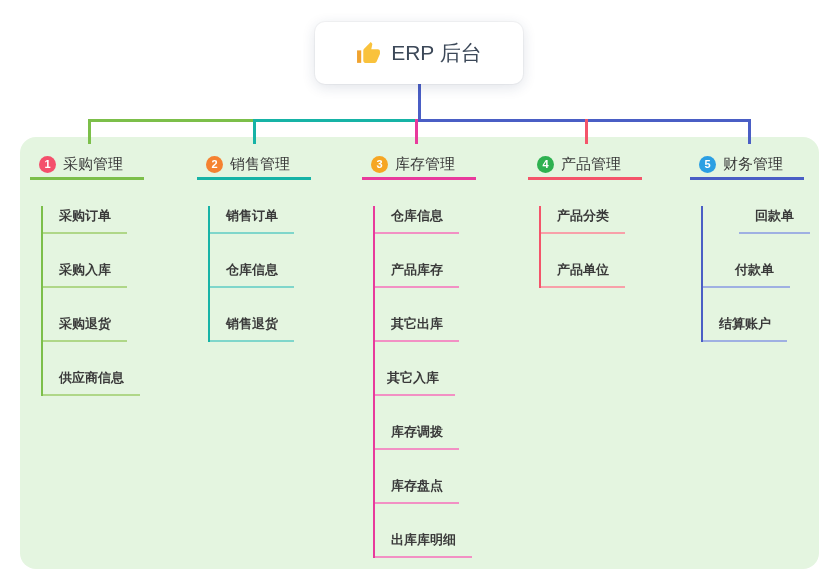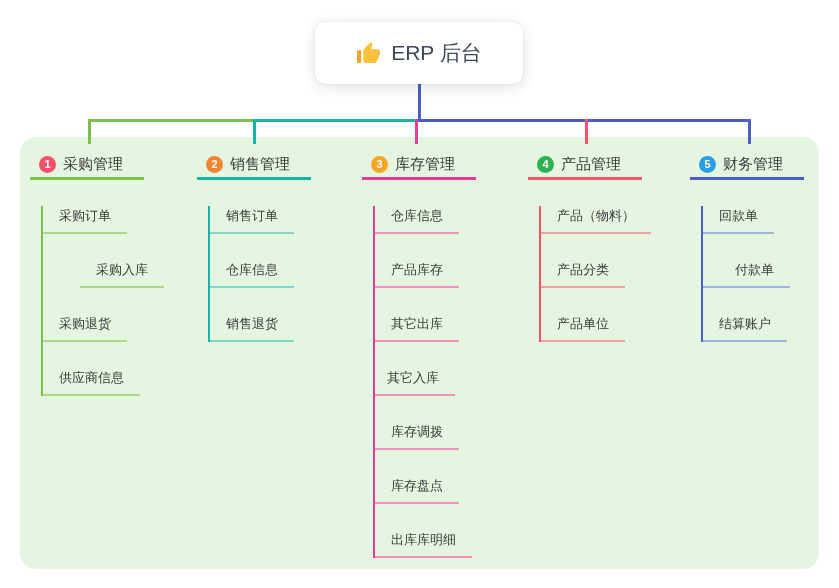--- a/index.html
+++ b/index.html
@@ -49,20 +49,21 @@
     border-left: 2px solid transparent;
     width: fit-content;
   }
   .child {
     width: fit-content;
     margin-top: 26px;
     padding: 0 16px 6px 16px;
     border-bottom: 2px solid transparent;
     font-size: 13px; line-height: 20px; color: #3a3a3a;
     white-space: nowrap;
+    font-weight: bold;
   }
 </style>
 </head>
 <body>
 
 <div class="canvas">
 
   <div class="panel" style="background: rgb(228, 245, 224);"></div>
 
   <div>
@@ -78,21 +79,21 @@
     </div>
 
   <div>
   <div class="branch-col" style="left: 30px;">
     <div class="branch-header" style="border-bottom-color: rgb(124, 191, 74);">
       <span class="badge" style="background: rgb(244, 80, 108);">1</span>
       <span class="branch-label">采购管理</span>
     </div>
     <div class="children" style="border-left-color: rgb(124, 191, 74);">
           <div class="child" style="border-bottom-color: rgb(175, 215, 136);">采购订单</div>
-          <div class="child" style="border-bottom-color: rgb(175, 215, 136); margin-left: 37px;">采购入库</div>
+          <div class="child" style="border-bottom-color: rgb(175, 215, 136);">采购入库</div>
           <div class="child" style="border-bottom-color: rgb(175, 215, 136);">采购退货</div>
           <div class="child" style="border-bottom-color: rgb(175, 215, 136);">供应商信息</div>
         </div>
   </div>
 
   <div class="branch-col" style="left: 197px;">
     <div class="branch-header" style="border-bottom-color: rgb(22, 179, 166);">
       <span class="badge" style="background: rgb(245, 130, 49);">2</span>
       <span class="branch-label">销售管理</span>
     </div>
@@ -118,33 +119,32 @@
           <div class="child" style="border-bottom-color: rgb(242, 144, 196); text-align: right;">出库库明细</div>
         </div>
   </div>
 
   <div class="branch-col" style="left: 528px;">
     <div class="branch-header" style="border-bottom-color: rgb(244, 84, 106);">
       <span class="badge" style="background: rgb(46, 177, 80);">4</span>
       <span class="branch-label">产品管理</span>
     </div>
     <div class="children" style="border-left-color: rgb(244, 84, 106);">
-          <div class="child" style="border-bottom-color: rgb(248, 160, 169);">产品（物料）</div>
           <div class="child" style="border-bottom-color: rgb(248, 160, 169);">产品分类</div>
           <div class="child" style="border-bottom-color: rgb(248, 160, 169);">产品单位</div>
         </div>
   </div>
 
   <div class="branch-col" style="left: 690px;">
     <div class="branch-header" style="border-bottom-color: rgb(74, 94, 197);">
       <span class="badge" style="background: rgb(43, 159, 227);">5</span>
       <span class="branch-label">财务管理</span>
     </div>
     <div class="children" style="border-left-color: rgb(74, 94, 197);">
-          <div class="child" style="border-bottom-color: rgb(159, 176, 226);">回款单</div>
+          <div class="child" style="border-bottom-color: rgb(159, 176, 226); margin-left: 36px;">回款单</div>
           <div class="child" style="border-bottom-color: rgb(159, 176, 226); padding-left: 32px;">付款单</div>
           <div class="child" style="border-bottom-color: rgb(159, 176, 226);">结算账户</div>
         </div>
   </div>
 </div>
 
   <div class="root-node">
     <svg width="25" height="25" viewBox="0 0 24 24">
       <path fill="#f0a32f" d="M1 21h4V9H1v12z"></path>
       <path fill="#f9c23c" d="M23 10c0-1.1-.9-2-2-2h-6.31l.95-4.57.03-.32c0-.41-.17-.79-.44-1.06L14.17 1 7.58 7.59C7.22 7.95 7 8.45 7 9v10c0 1.1.9 2 2 2h9c.83 0 1.54-.5 1.84-1.22l3.02-7.05c.09-.23.14-.47.14-.73v-2z"></path>

